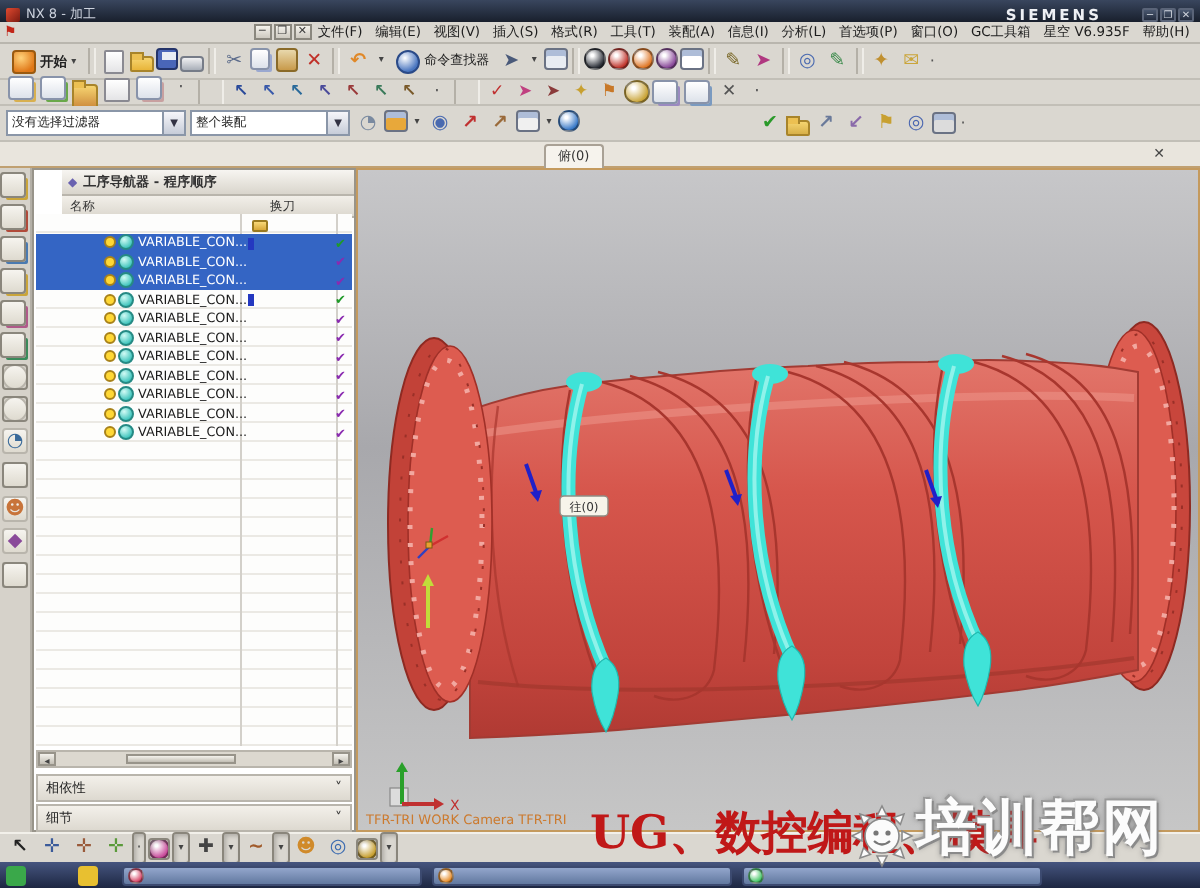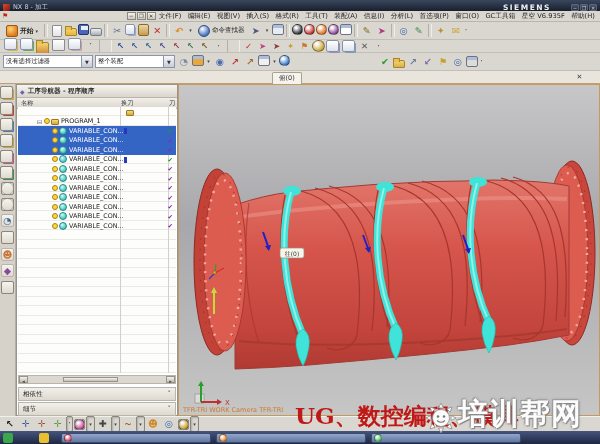--- a/index.html
+++ b/index.html
@@ -72,21 +72,21 @@
   .vtab{position:absolute;left:272px;top:1px;height:11px;padding:0 6px;background:#f6f3ed;border:1px solid #a9a195;border-bottom:none;
     border-radius:2px 2px 0 0;font-size:6.5px;line-height:11px;color:#333;}
   .tabclose{position:absolute;right:16px;top:2px;width:9px;height:9px;font-size:7px;line-height:9px;text-align:center;color:#444;}
 
   
   .resbar{position:absolute;left:0;top:84px;width:16px;height:332px;background:#d6d2ca;border-right:1px solid #b4b0a7;
     display:flex;flex-direction:column;align-items:center;padding-top:2px;box-sizing:border-box;gap:3px;}
   .resbar .mi{width:13px;height:13px;border:1px solid #b9b5ac;background:linear-gradient(#f6f4ef,#dedacf);}
 
   
-  .nav{position:absolute;left:16px;top:84px;width:162px;height:332px;background:#ffffff;border:1px solid #98948a;box-sizing:border-box;}
+  .nav{position:absolute;left:16px;top:84px;width:162px;height:332px;background:#ffffff;border:1px solid #98948a;box-sizing:border-box;padding-left:14px;}
   .nav-title{height:12px;background:linear-gradient(#f7f5f1,#d9d5cc);border-bottom:1px solid #b9b5ac;display:flex;align-items:center;
     font-size:6.6px;font-weight:bold;color:#333;padding:0 3px;gap:3px;}
   .nav-title .pin{color:#6a62b0;font-size:6px;}
   .nav-cols{height:10px;background:linear-gradient(#f2efe9,#dcd8cf);border-bottom:1px solid #b9b5ac;position:relative;font-size:6.2px;color:#333;}
   .nav-cols .c1{position:absolute;left:4px;top:1px;}
   .nav-cols .c2{position:absolute;left:104px;top:1px;}
   .nav-cols .c3{position:absolute;left:152px;top:1px;}
   .nav-list{position:absolute;left:1px;right:1px;top:22px;height:266px;overflow:hidden;
     background:repeating-linear-gradient(to bottom,#fdfdfc 0px,#fdfdfc 8.5px,#ebe9e4 8.5px,#ebe9e4 9.5px);}
   .colline{position:absolute;top:0;bottom:0;width:1px;background:#d3d0ca;}
@@ -372,30 +372,20 @@
           <div class="trow">
             <span style="display:flex;align-items:center;" class="i1">
               <span class="ex"></span>
               <span class="bulb off"></span>
               <span class="ti folder"></span>
               <span class="tlabel">未用项</span>
             </span>
             <span class="tl"></span>
             <span class="mk"></span>
           </div>
-          <div class="trow">
-            <span style="display:flex;align-items:center;" class="i2">
-              <span class="ex exp"></span>
-              <span class="bulb"></span>
-              <span class="ti prog"></span>
-              <span class="tlabel">PROGRAM_1</span>
-            </span>
-            <span class="tl"></span>
-            <span class="mk"></span>
-          </div>
           <div class="trow sel">
             <span style="display:flex;align-items:center;" class="i3">
               <span class="ex"></span>
               <span class="bulb"></span>
               <span class="ti op"></span>
               <span class="tlabel">VARIABLE_CON...</span>
             </span>
             <span class="tl bar"></span>
             <span class="mk mg"></span>
           </div>

